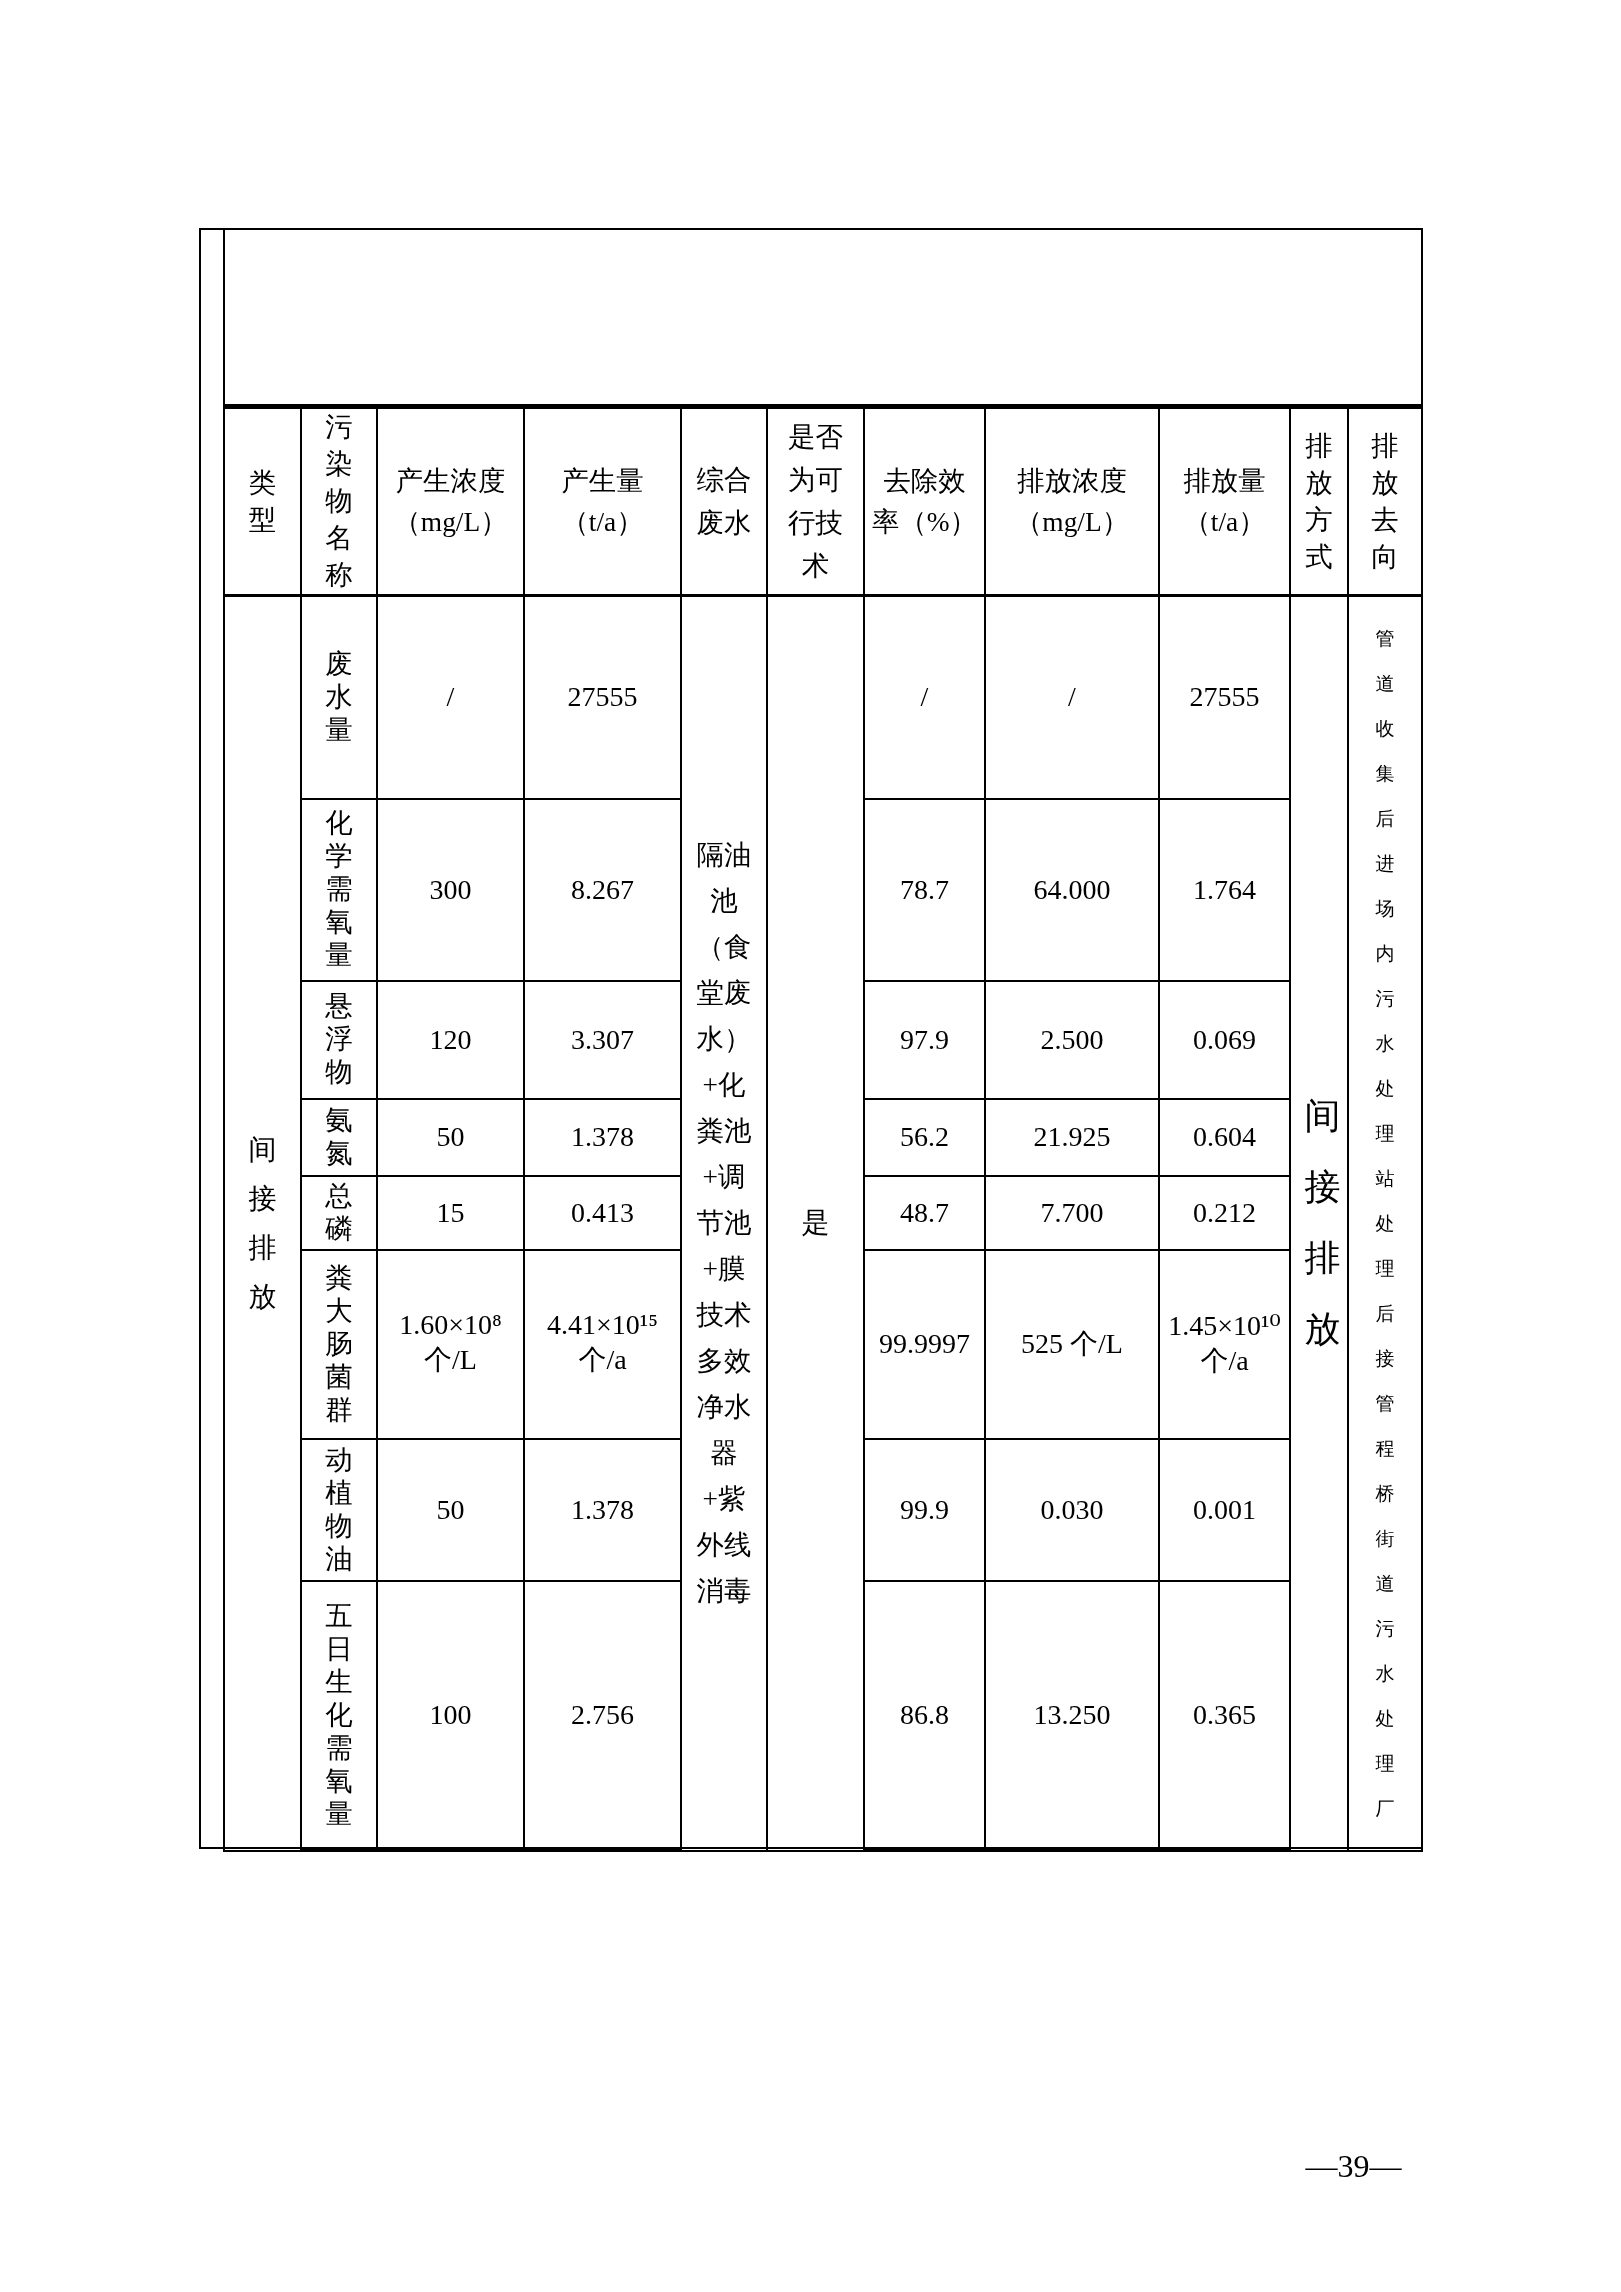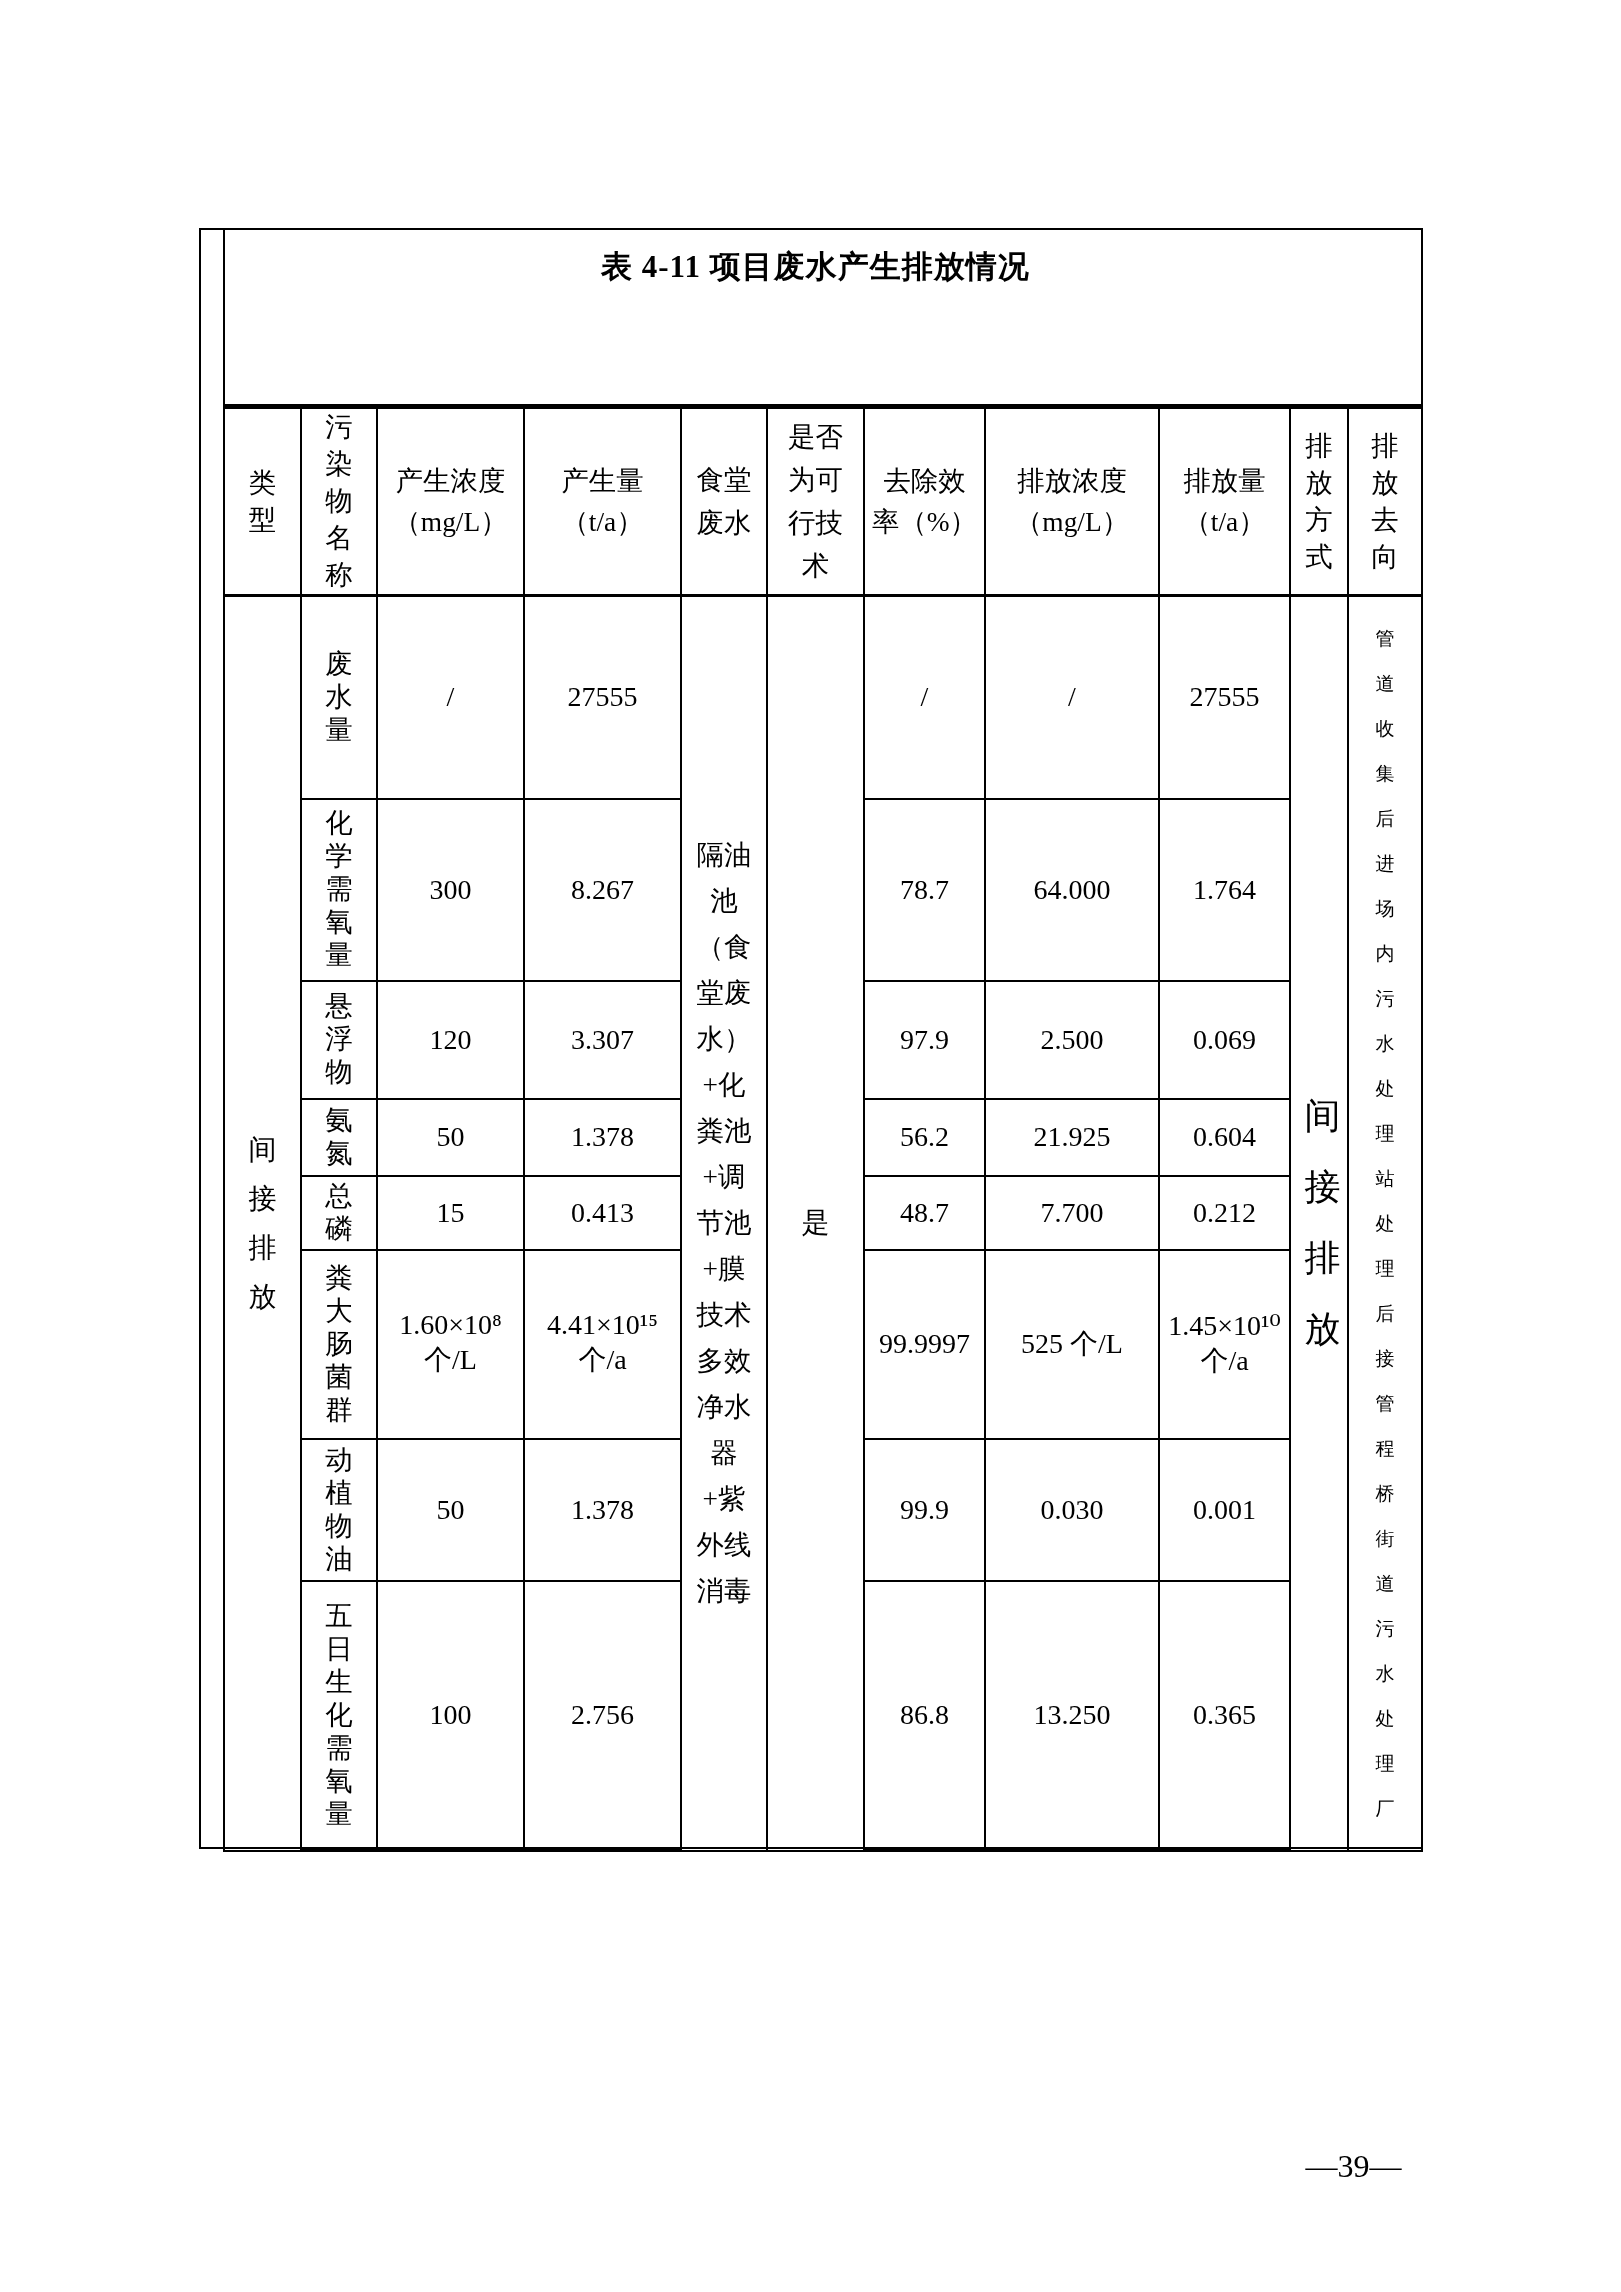--- a/index.html
+++ b/index.html
@@ -59,21 +59,20 @@
     font-size:32px;letter-spacing:0;
   }
 </style>
 </head>
 <body>
 
 <div class="frame"></div>
 <div class="inner-line"></div>
 
 <div class="content">
-  <p class="tbl-title">表 4-11 项目废水产生排放情况</p>
 </div>
 
 <table class="main">
   <colgroup>
     <col style="width:77px">
       <col style="width:76px">
       <col style="width:147px">
     <col style="width:157px">
       <col style="width:86px">
       <col style="width:97px">
@@ -84,21 +83,21 @@
       <col style="width:74px">
   </colgroup>
   <tbody>
   <tr class="hdr" style="height:189px">
     <td><span class="v1">类型</span></td>
     <td><span class="v1">污染物名称</span></td>
     <td class="pre hdr-ml">产生浓度
 （mg/L）</td>
     <td class="pre hdr-ml">产生量
 （t/a）</td>
-    <td><span class="v2">食堂废水</span></td>
+    <td><span class="v2">综合废水</span></td>
     <td><span class="v2">是否为可行技术</span></td>
     <td class="pre hdr-ml">去除效
 率（%）</td>
     <td class="pre hdr-ml">排放浓度
 （mg/L）</td>
     <td class="pre hdr-ml">排放量
 （t/a）</td>
     <td><span class="v1">排放方式</span></td>
     <td><span class="v1">排放去向</span></td>
   </tr>

